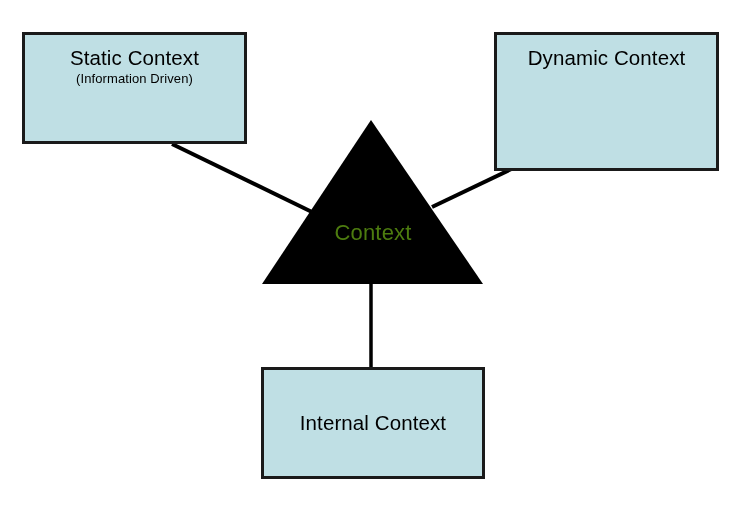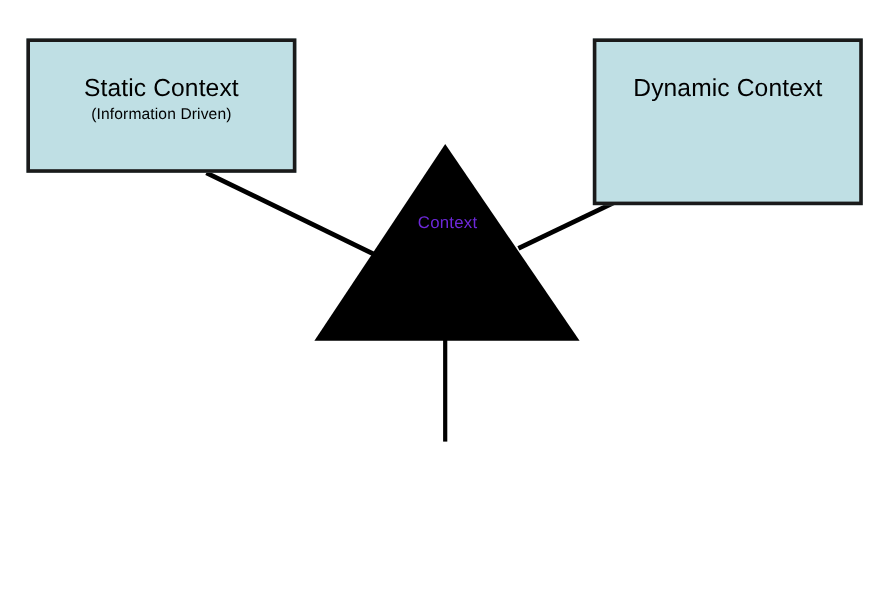--- a/index.html
+++ b/index.html
@@ -32,21 +32,21 @@
     box-sizing: border-box;
     background: #bfdfe4;
     border: 3px solid #1a1a1a;
     display: flex;
     flex-direction: column;
     align-items: center;
     justify-content: flex-start;
     color: #000000;
     text-align: center;
     line-height: 1.12;
-    padding-top: 28px;
+    padding-top: 12px;
   }
   .node-box.center-text {
     justify-content: center;
     padding-top: 0;
   }
   .node-title {
     font-size: 20.5px;
     letter-spacing: 0.1px;
     white-space: nowrap;
   }
@@ -89,23 +89,23 @@
     left: 0;
     top: 0;
     width: 230px;
     height: 180px;
     display: flex;
     align-items: flex-start;
     justify-content: center;
     pointer-events: none;
   }
   .triangle-label span {
-    margin-top: 65px;
-    color: #6d28d9;
-    font-size: 14px;
+    margin-top: 108px;
+    color: #4d7c0f;
+    font-size: 22px;
     letter-spacing: 0.2px;
     white-space: nowrap;
   }
 </style>
 </head>
 <body>
 
 <div id="diagram-canvas">
 
   <svg class="edge-layer" viewBox="0 0 745 512" width="745" height="512" xmlns="http://www.w3.org/2000/svg">
@@ -123,14 +123,17 @@
 
   <div class="node-box" id="node-static">
     <div class="node-title">Static Context</div>
     <div class="node-subtitle">(Information Driven)</div>
   </div>
 
   <div class="node-box" id="node-dynamic">
     <div class="node-title">Dynamic Context</div>
   </div>
 
+  <div class="node-box center-text" id="node-internal">
+    <div class="node-title">Internal Context</div>
+  </div>
 
 </div>
 
 </body></html>

